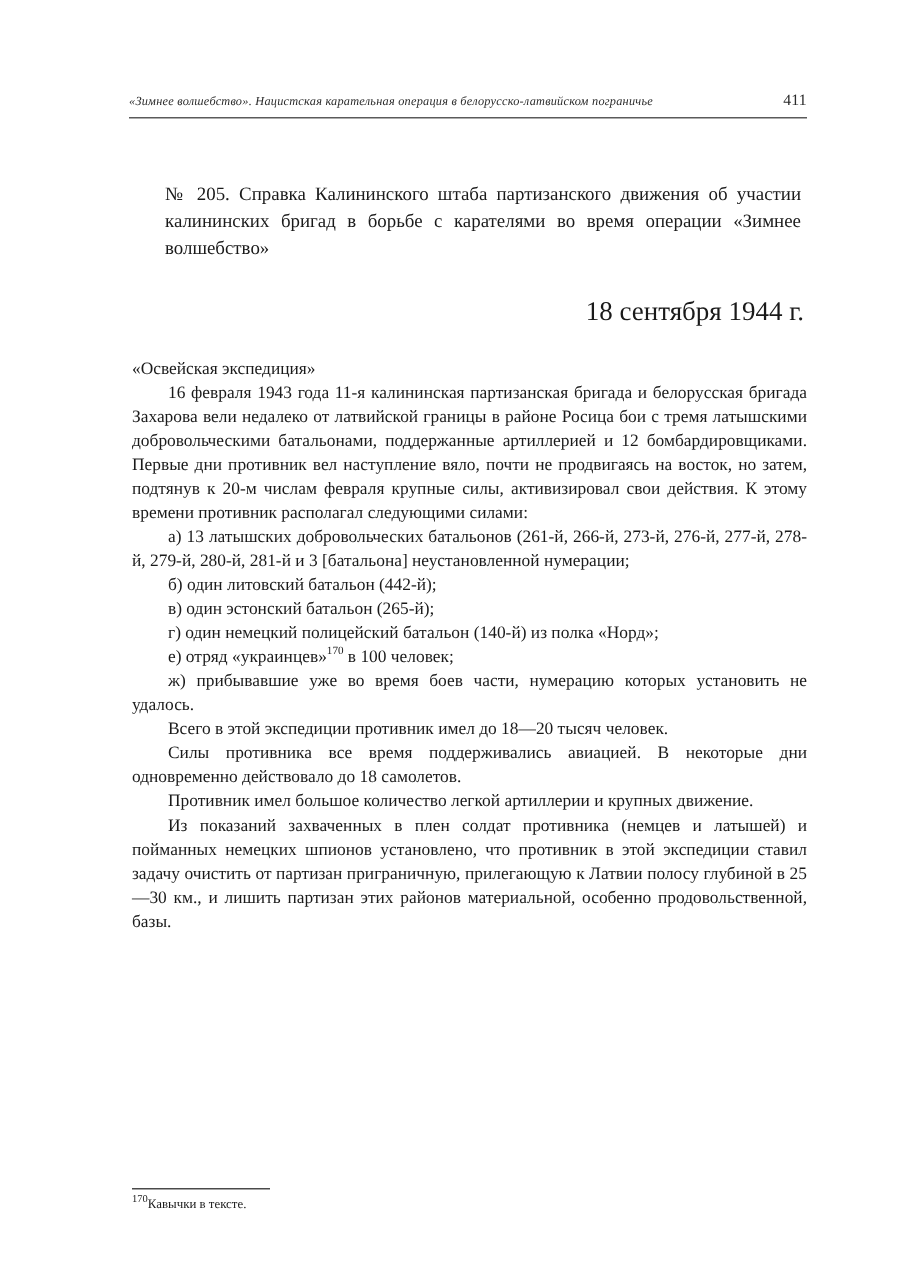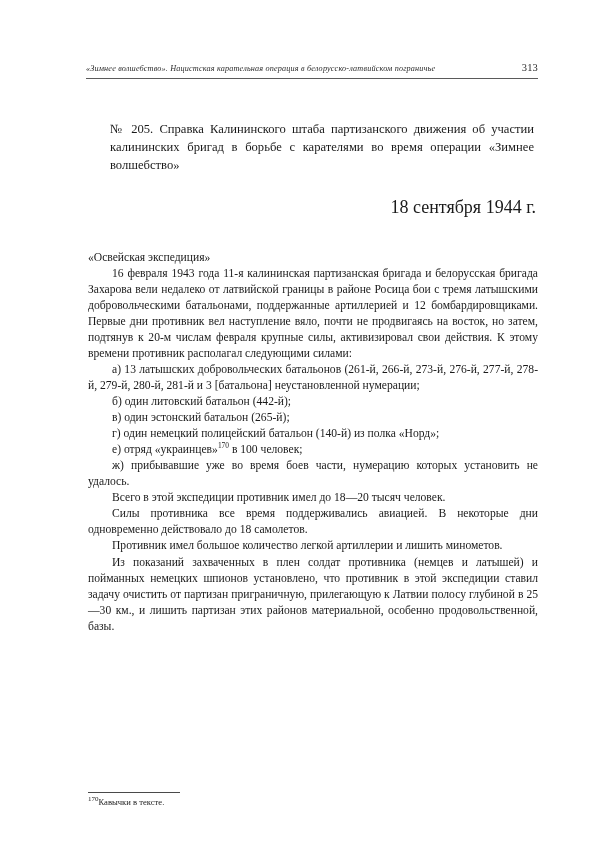--- a/index.html
+++ b/index.html
@@ -52,21 +52,21 @@
     padding-left: 22px;
     padding-right: 4px;
   }
   .doc-date {
     margin-top: 22px;
     text-align: right;
     font-size: 18px;
     padding-right: 2px;
   }
   .body-text {
-    margin-top: 32px;
+    margin-top: 20px;
     font-size: 11.6px;
     line-height: 1.385;
     text-align: justify;
     text-justify: inter-word;
     hyphens: manual;
   }
   .body-text p {
     margin: 0;
     text-indent: 24px;
   }
@@ -98,39 +98,39 @@
     line-height: 0;
   }
 </style>
 </head>
 <body>
 
 <div class="page">
 
   <div class="runhead">
     <div class="runhead-title">«Зимнее волшебство». Нацистская карательная операция в белорусско-латвийском пограничье</div>
-    <div class="runhead-page">313</div>
+    <div class="runhead-page">411</div>
   </div>
 
   <div class="doc-title">№ 205. Справка Калининского штаба партизанского движения об участии калининских бригад в борьбе с карателями во время операции «Зимнее волшебство»</div>
 
   <div class="doc-date">18 сентября 1944 г.</div>
 
   <div class="body-text">
     <p class="noindent">«Освейская экспедиция»</p>
     <p>16 февраля 1943 года 11-я калининская партизанская бригада и белорусская бригада Захарова вели недалеко от латвийской границы в районе Росица бои с тремя латышскими добровольческими батальонами, поддержанные артиллерией и 12 бомбардировщиками. Первые дни противник вел наступление вяло, почти не продвигаясь на восток, но затем, подтянув к 20-м числам февраля крупные силы, активизировал свои действия. К этому времени противник располагал следующими силами:</p>
     <p>а) 13 латышских добровольческих батальонов (261-й, 266-й, 273-й, 276-й, 277-й, 278-й, 279-й, 280-й, 281-й и 3 [батальона] неустановленной нумерации;</p>
     <p>б) один литовский батальон (442-й);</p>
     <p>в) один эстонский батальон (265-й);</p>
     <p>г) один немецкий полицейский батальон (140-й) из полка «Норд»;</p>
     <p>е) отряд «украинцев»<sup class="fnref">170</sup> в 100 человек;</p>
     <p>ж) прибывавшие уже во время боев части, нумерацию которых установить не удалось.</p>
     <p>Всего в этой экспедиции противник имел до 18—20 тысяч человек.</p>
     <p>Силы противника все время поддерживались авиацией. В некоторые дни одновременно действовало до 18 самолетов.</p>
-    <p>Противник имел большое количество легкой артиллерии и лишить минометов.</p>
+    <p>Противник имел большое количество легкой артиллерии и крупных движение.</p>
     <p>Из показаний захваченных в плен солдат противника (немцев и латышей) и пойманных немецких шпионов установлено, что противник в этой экспедиции ставил задачу очистить от партизан приграничную, прилегающую к Латвии полосу глубиной в 25—30 км., и лишить партизан этих районов материальной, особенно продовольственной, базы.</p>
   </div>
 
   <div class="footnote">
     <div class="footnote-rule"></div>
     <div class="footnote-text"><sup>170</sup><span>Кавычки в тексте.</span></div>
   </div>
 
 </div>
 

